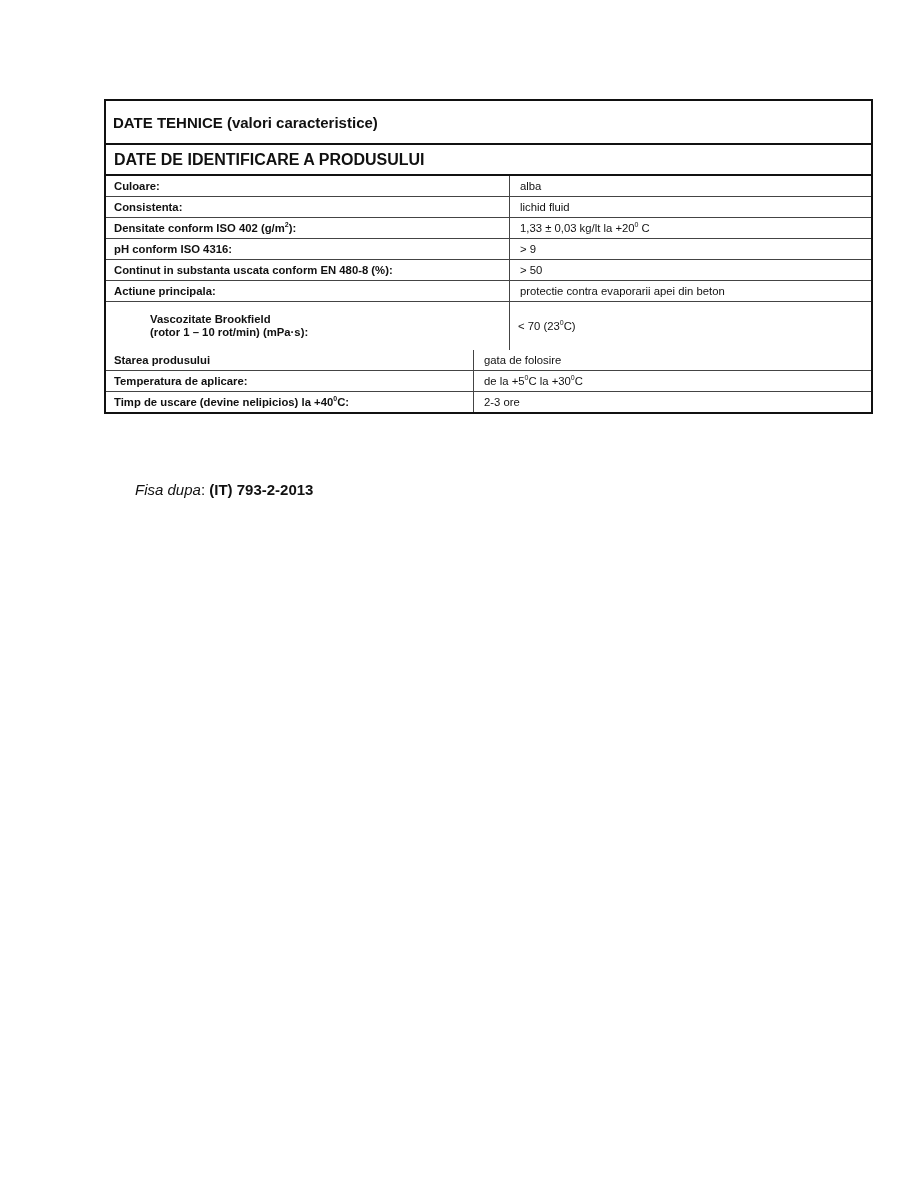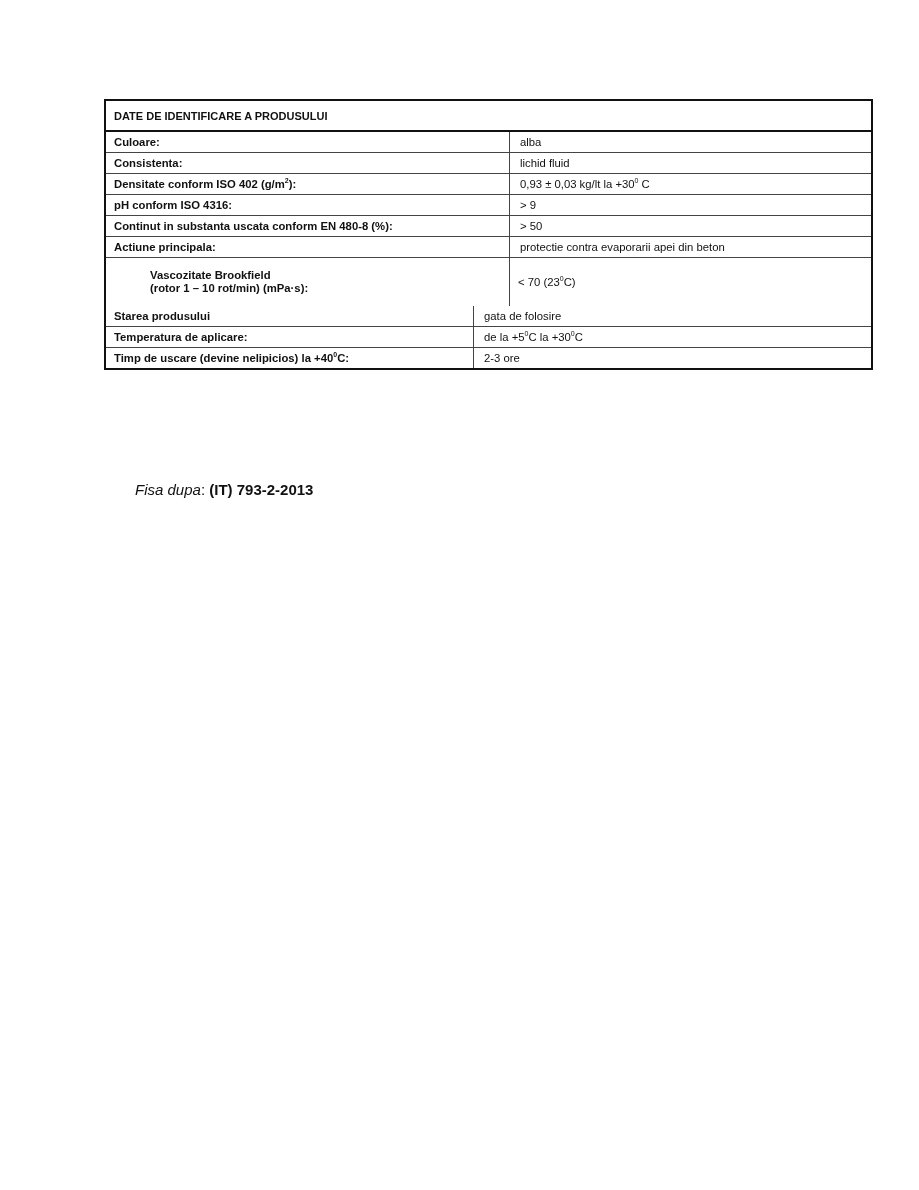--- a/index.html
+++ b/index.html
@@ -30,21 +30,21 @@
       padding-left: 7px;
       font-weight: bold;
       font-size: 15px;
     }
     .section-row {
       height: 29px;
       display: flex;
       align-items: center;
       padding-left: 8px;
       font-weight: bold;
-      font-size: 11px;
+      font-size: 16px;
       border-bottom: 2px solid #111;
     }
     .section-row.top-border {
       border-top: 2px solid #111;
     }
     table.data {
       width: 100%;
       border-collapse: collapse;
       font-size: 11.3px;
     }
@@ -86,35 +86,36 @@
       font-style: italic;
     }
     .footnote .ref {
       font-weight: bold;
     }
   </style>
 </head>
 <body>
 
 <div class="sheet">
+  <div class="title-row">DATE TEHNICE (valori caracteristice)</div>
 
   <div class="section-row">DATE DE IDENTIFICARE A PRODUSULUI</div>
   <table class="data">
     <tbody>
         <tr>
       <td class="label">Culoare:</td>
       <td class="value">alba</td>
     </tr>
     <tr>
       <td class="label">Consistenta:</td>
       <td class="value">lichid fluid</td>
     </tr>
     <tr>
       <td class="label"><span>Densitate conform ISO 402 (g/m</span><sup>2</sup><span>):</span></td>
-      <td class="value"><span>0,93 ± 0,03 kg/lt la +30</span><sup>0</sup><span> C</span></td>
+      <td class="value"><span>1,33 ± 0,03 kg/lt la +20</span><sup>0</sup><span> C</span></td>
     </tr>
     <tr>
       <td class="label">pH conform ISO 4316:</td>
       <td class="value">&gt; 9</td>
     </tr>
     <tr>
       <td class="label">Continut in substanta uscata conform EN 480-8 (%):</td>
       <td class="value">&gt; 50</td>
     </tr>
     <tr>

